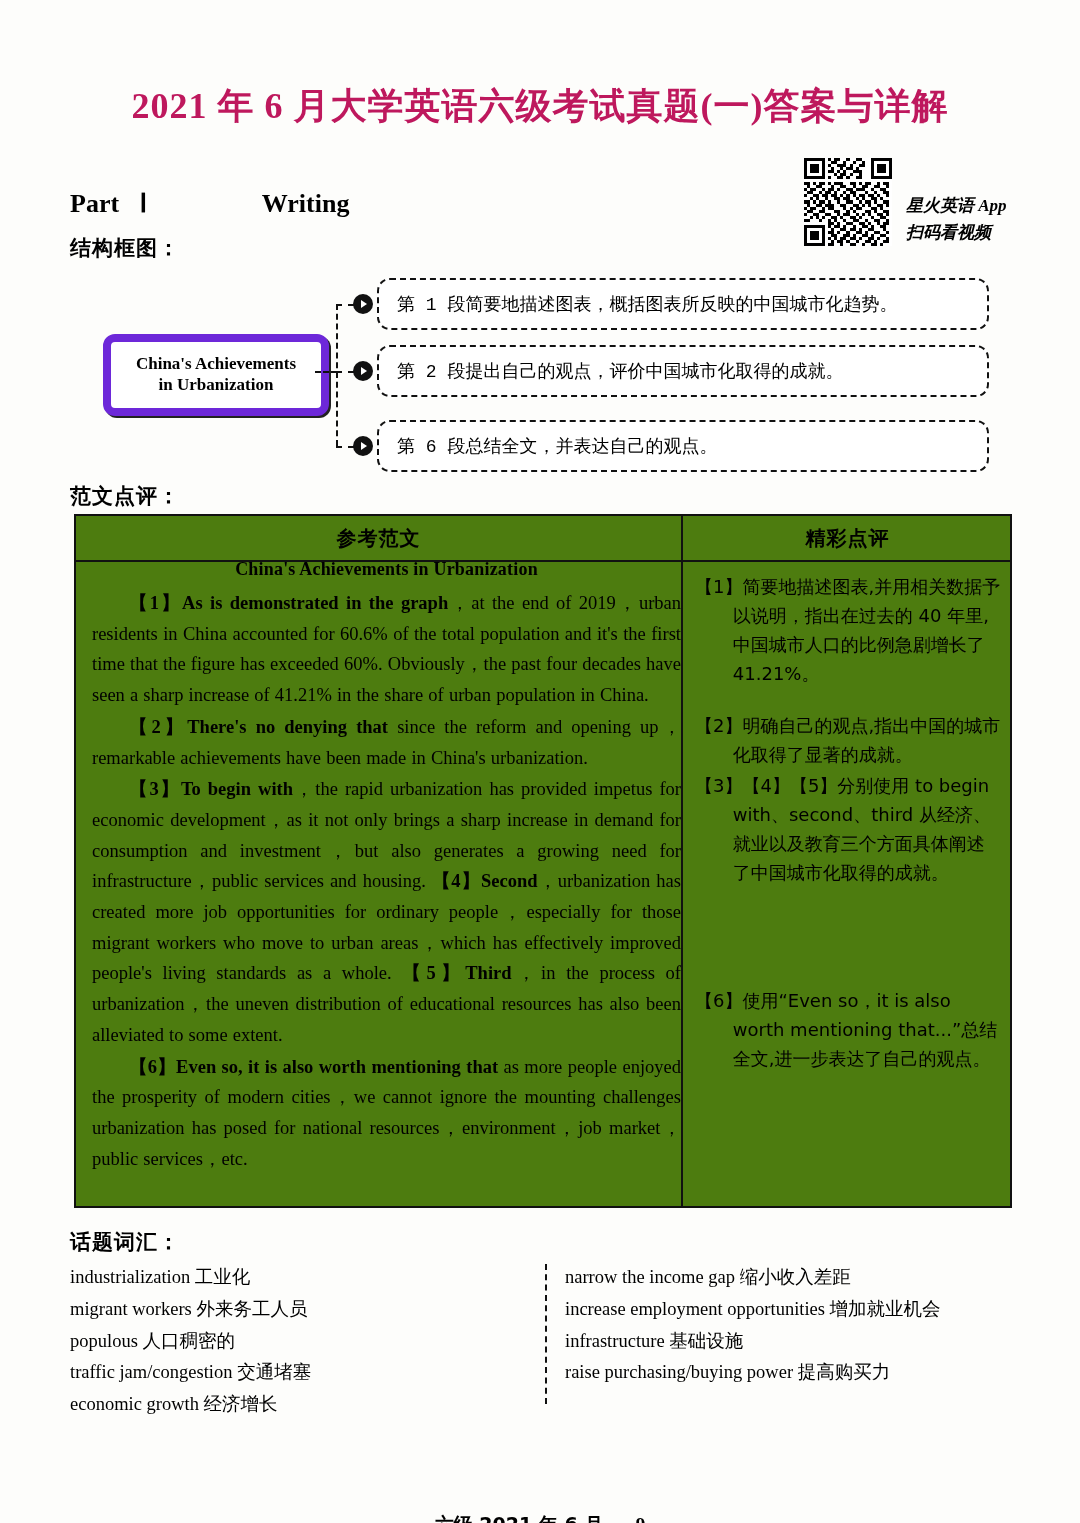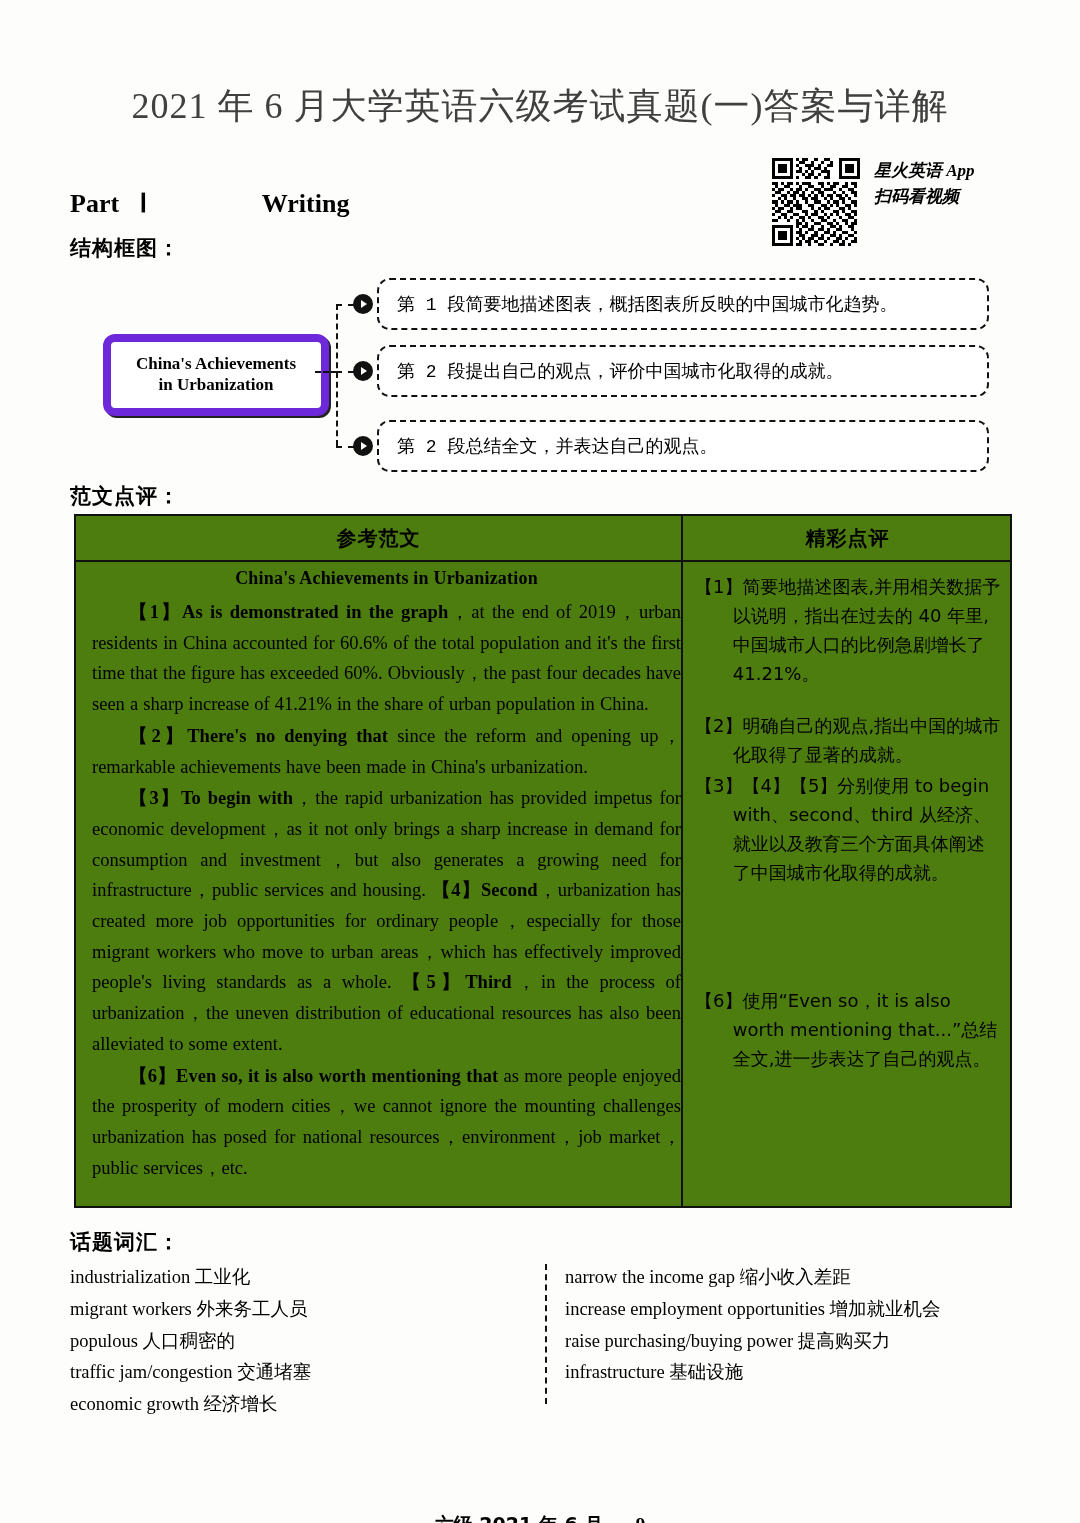--- a/index.html
+++ b/index.html
@@ -22,47 +22,47 @@
     background: #fdfdfb;
   }
 
   
   .doc-title {
     position: absolute;
     left: 0; right: 0;
     top: 82px;
     text-align: center;
     font-family: "Liberation Serif", "DejaVu Serif", serif;
-    font-weight: normal;
+    font-weight: bold;
     font-size: 36px;
     letter-spacing: 1px;
     white-space: nowrap;
-    color: #404040;
+    color: #be185d;
   }
 
   
   .part-row {
     position: absolute;
     left: 70px;
     top: 188px;
     width: 700px;
     font-weight: bold;
     font-size: 26px;
   }
   .part-label { display: inline-block; }
   .part-num { display: inline-block; margin-left: 14px; font-family: "Liberation Serif", serif; }
   .part-title { display: inline-block; margin-left: 108px; }
 
   
   .qr-wrap {
     position: absolute;
-    left: 772px;
+    left: 804px;
     top: 158px;
     display: flex;
-    align-items: flex-start;
+    align-items: flex-end;
   }
   .qr-code {
     width: 88px;
     height: 88px;
     display: block;
   }
   .qr-caption {
     margin-left: 14px;
     font-size: 17px;
     line-height: 1.55;
@@ -217,21 +217,21 @@
     left: 605px;
     top: 0;
     bottom: 0;
     width: 0;
     border-left: 2px solid #111;
   }
 
   .col-left {
     position: absolute;
     left: 0;
-    top: 40px;
+    top: 31px;
     width: 621px;
     bottom: 0;
     box-sizing: border-box;
     padding: 12px 16px 0 16px;
   }
   .col-right {
     position: absolute;
     left: 607px;
     top: 44px;
     width: 329px;
@@ -569,21 +569,21 @@
     <div class="conn-hline" id="h-1"></div>
     <div class="conn-hline" id="h-2"></div>
     <div class="conn-hline" id="h-3"></div>
 
     <div class="arrow-dot" id="dot-1"></div>
     <div class="arrow-dot" id="dot-2"></div>
     <div class="arrow-dot" id="dot-3"></div>
 
     <div class="branch-box" id="branch-1">第 1 段简要地描述图表，概括图表所反映的中国城市化趋势。</div>
     <div class="branch-box" id="branch-2">第 2 段提出自己的观点，评价中国城市化取得的成就。</div>
-    <div class="branch-box" id="branch-3">第 2 段总结全文，并表达自己的观点。</div>
+    <div class="branch-box" id="branch-3">第 6 段总结全文，并表达自己的观点。</div>
   </div>
 
   <div class="sec-head" id="sec-comment">范文点评：</div>
 
   <div class="main-table">
     <div class="tbl-head">
       <div class="tbl-head-cell" id="th-left">参考范文</div>
       <div class="tbl-head-cell" id="th-right">精彩点评</div>
     </div>
     <div class="col-divider"></div>
@@ -624,22 +624,22 @@
       <div class="vocab-line">industrialization 工业化</div>
       <div class="vocab-line">migrant workers 外来务工人员</div>
       <div class="vocab-line">populous 人口稠密的</div>
       <div class="vocab-line">traffic jam/congestion 交通堵塞</div>
       <div class="vocab-line">economic growth 经济增长</div>
     </div>
 
     <div class="vocab-col" id="vocab-right">
       <div class="vocab-line">narrow the income gap 缩小收入差距</div>
       <div class="vocab-line">increase employment opportunities 增加就业机会</div>
+      <div class="vocab-line">infrastructure 基础设施</div>
       <div class="vocab-line">raise purchasing/buying power 提高购买力</div>
-      <div class="vocab-line">infrastructure 基础设施</div>
     </div>
   </div>
 
   <div class="footer">
     <span>六级 2021 年 6 月</span>
     <span class="pg">9</span>
   </div>
 
 </div>
 

